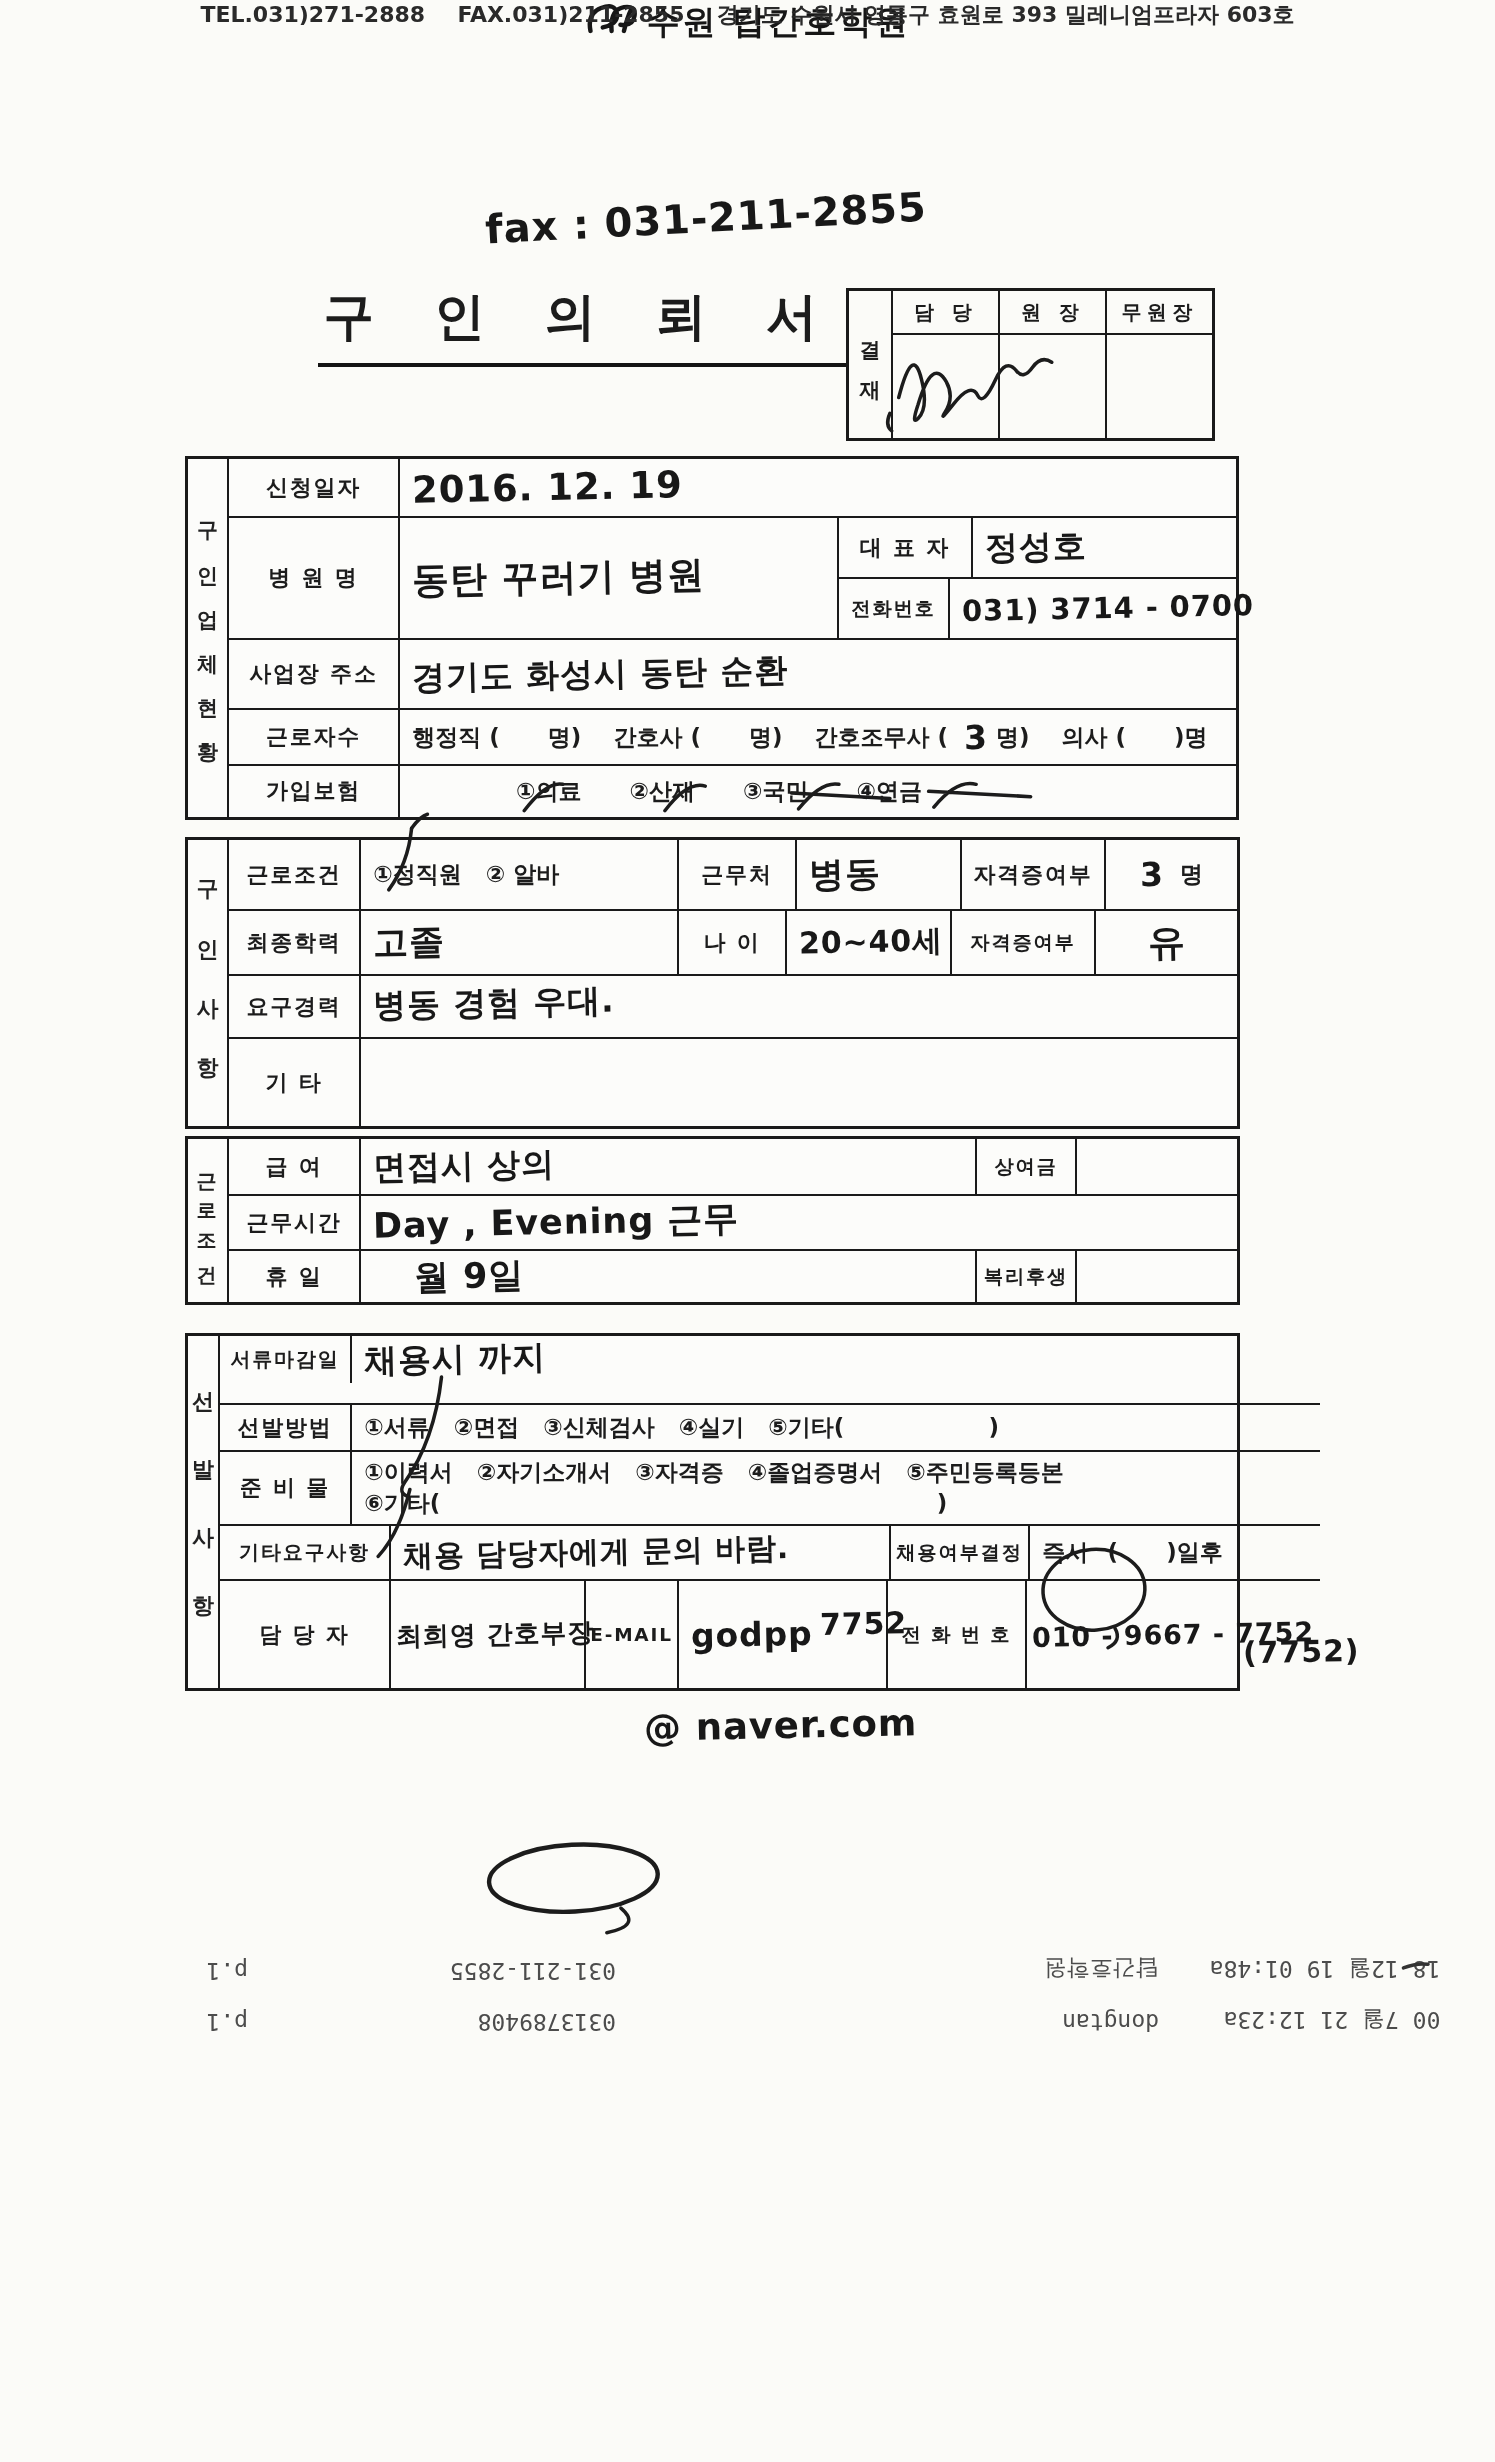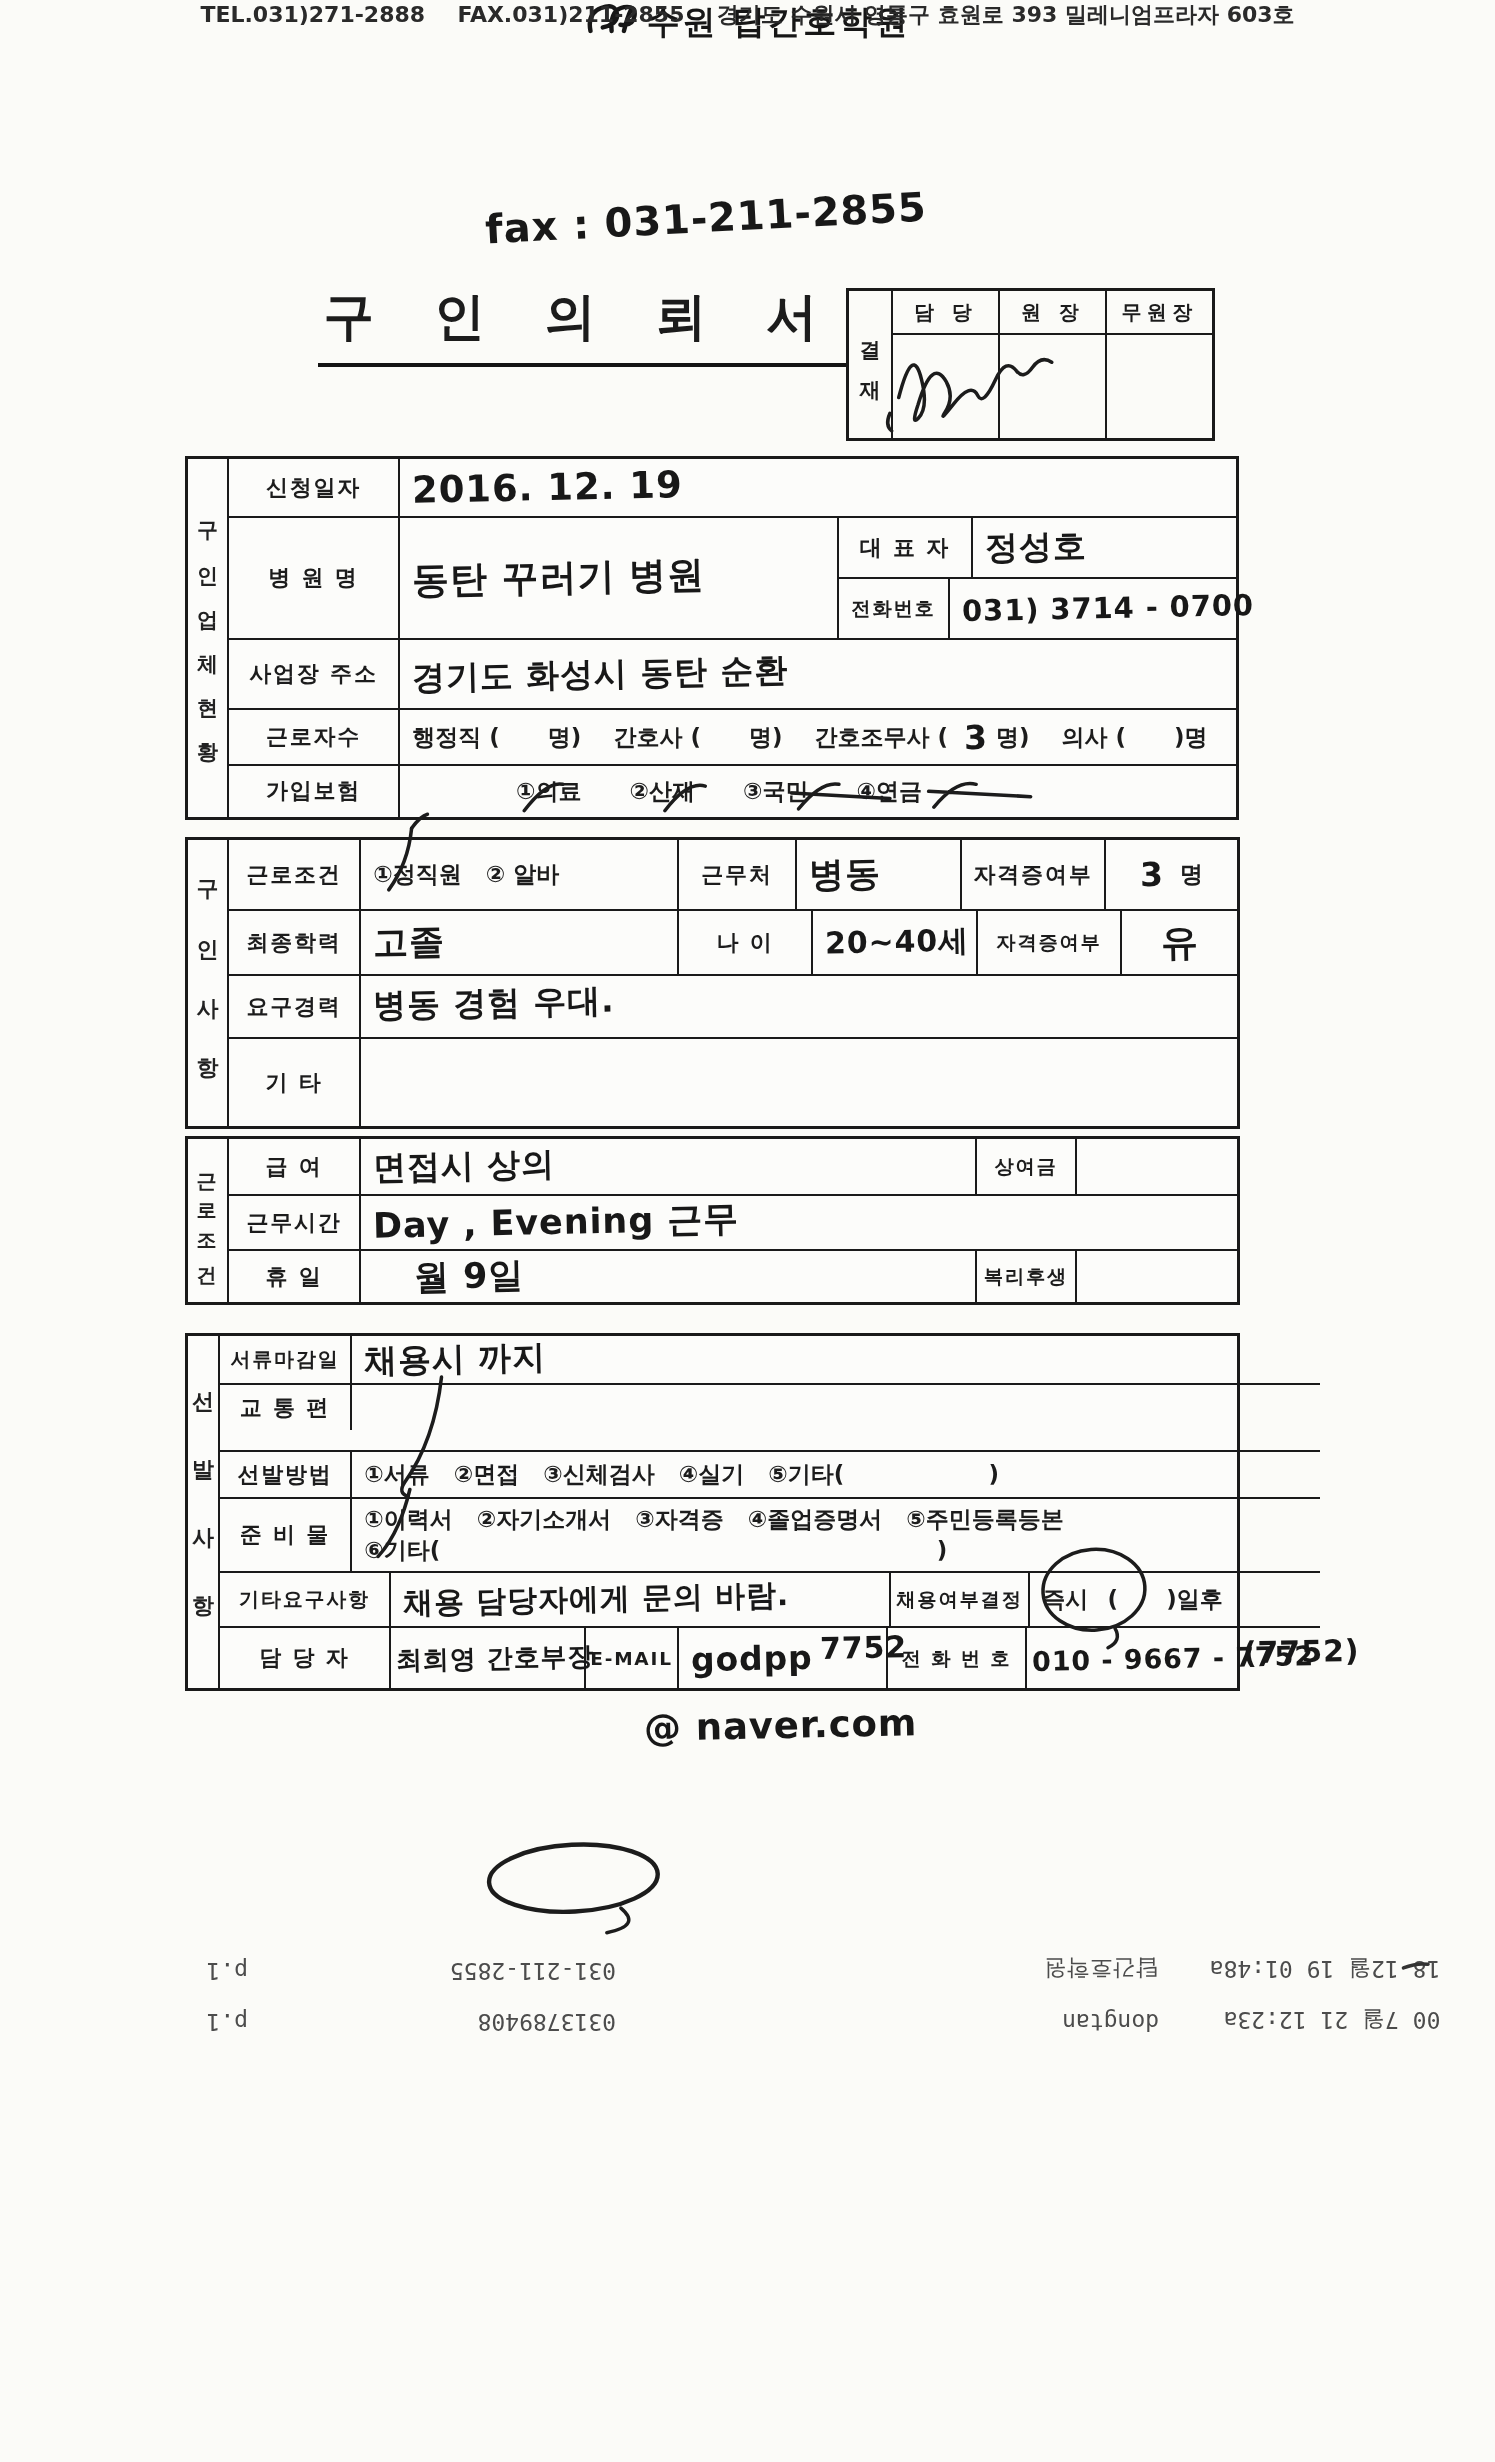--- a/index.html
+++ b/index.html
@@ -144,21 +144,21 @@
       <div class="cell bl" style="flex:1;justify-content:center;">
         <span class="hand" style="font-size:33px;margin-right:16px;">3</span>
         <span class="opt">명</span>
       </div>
     </div>
     <div class="row bt" style="height:65px;">
       <div class="cell lbl" style="width:130px;">최종학력</div>
       <div class="cell bl" style="width:318px;">
           <span class="hand" style="font-size:35px;">고졸</span>
         </div>
-      <div class="cell bl lbl" style="width:134px;">나 이</div>
+      <div class="cell bl lbl" style="width:108px;">나 이</div>
       <div class="cell bl" style="width:165px;">
           <span class="hand" style="font-size:30px;">20~40세</span>
         </div>
       <div class="cell bl lbl" style="width:144px;font-size:19.3px;">자격증여부</div>
       <div class="cell bl" style="flex:1;justify-content:center;">
           <span class="hand" style="font-size:37px;">유</span>
         </div>
     </div>
     <div class="row bt" style="height:63px;">
       <div class="cell lbl" style="width:130px;">요구경력</div>
@@ -207,24 +207,20 @@
   <div class="side">
     <span style="font-size:22px;letter-spacing:46px;">선발사항</span>
   </div>
   <div class="rows">
     <div class="row" style="height:47px;">
       <div class="cell lbl" style="width:130px;font-size:20px;">서류마감일</div>
       <div class="cell bl" style="flex:1;">
           <span class="hand" style="font-size:33px;">채용시 까지</span>
         </div>
     </div>
-    <div class="row bt" style="height:47px;">
-      <div class="cell lbl" style="width:130px;">교 통 편</div>
-      <div class="cell bl" style="flex:1;"></div>
-    </div>
     <div class="row bt" style="height:47px;margin-top:20px;">
       <div class="cell lbl" style="width:130px;">선발방법</div>
       <div class="cell bl opt pre" style="flex:1;">①서류   ②면접   ③신체검사   ④실기   ⑤기타(                  )</div>
     </div>
     <div class="row bt" style="height:74px;">
       <div class="cell lbl" style="width:130px;">준 비 물</div>
       <div class="cell bl" style="flex:1;flex-direction:column;align-items:flex-start;justify-content:center;">
         <span class="opt pre">①이력서   ②자기소개서   ③자격증   ④졸업증명서   ⑤주민등록등본</span>
         <span class="opt pre">⑥기타(                                                              )</span>
       </div>

